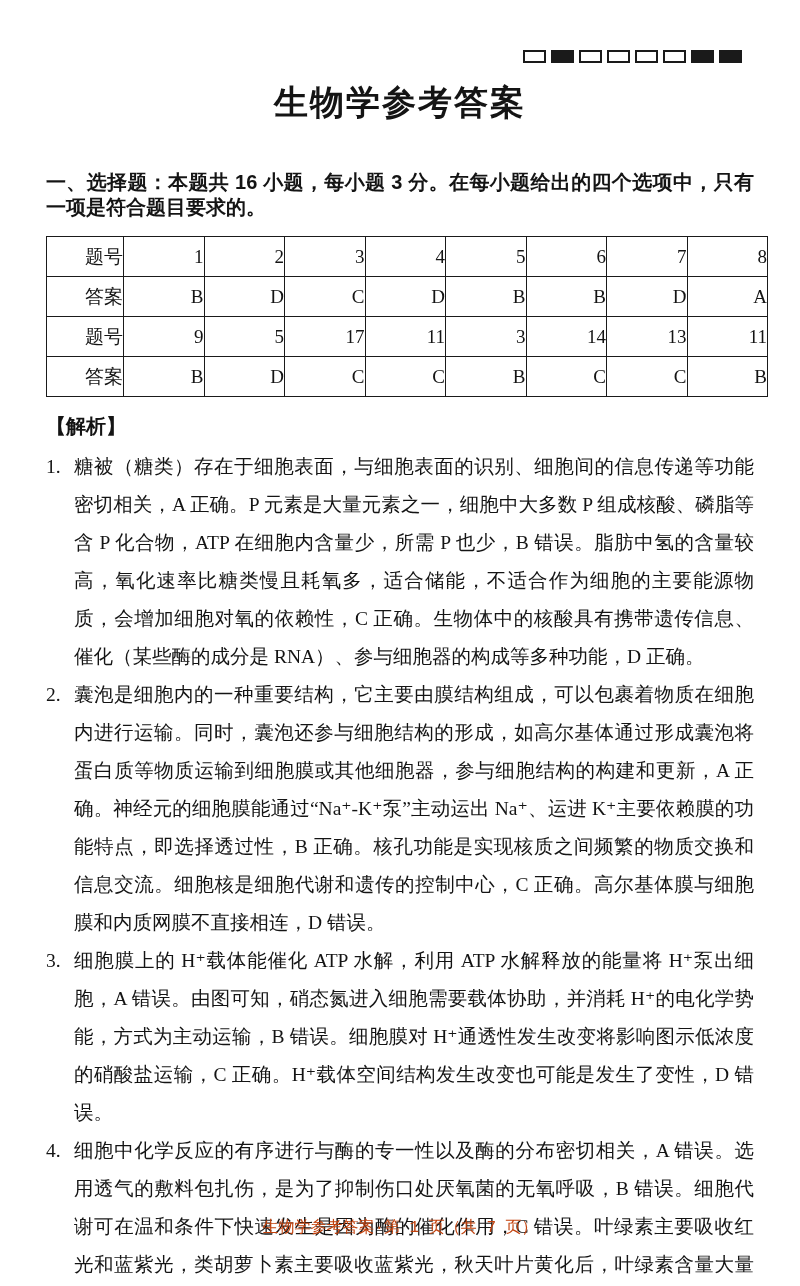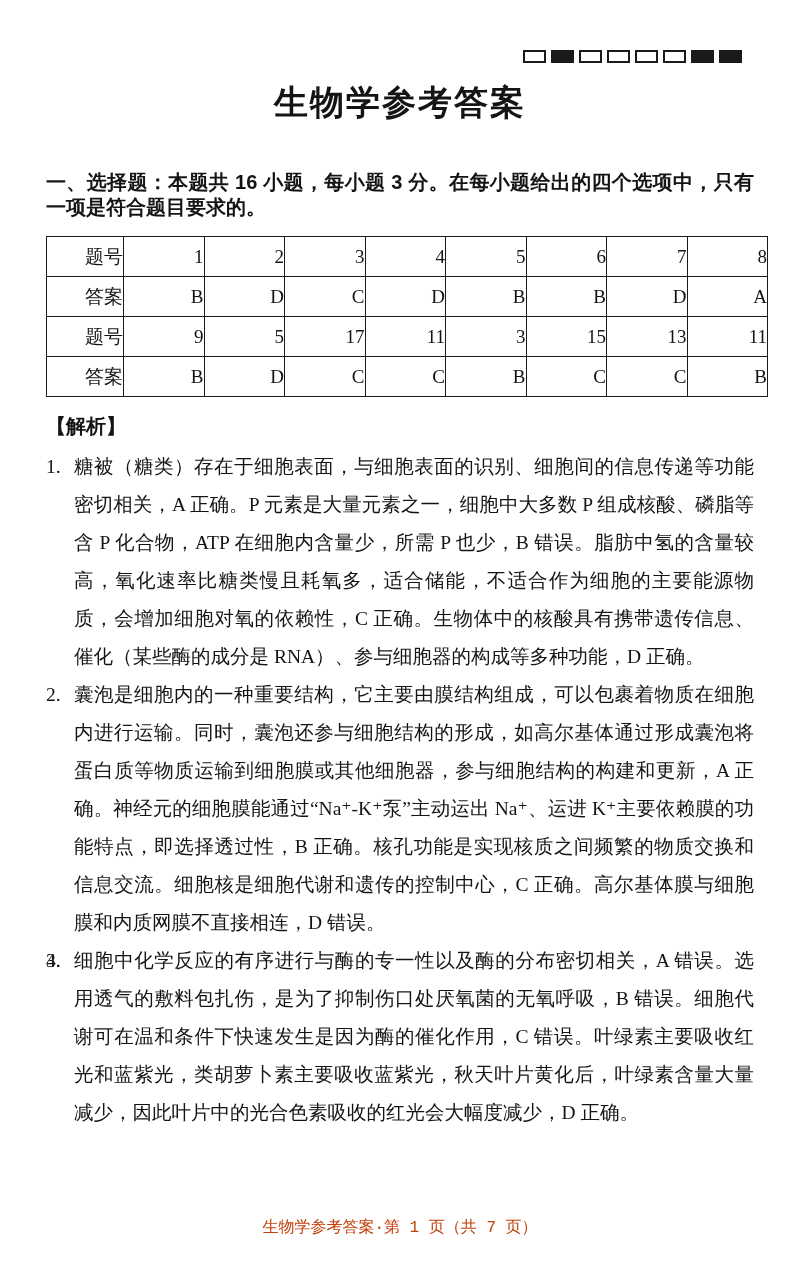--- a/index.html
+++ b/index.html
@@ -148,21 +148,21 @@
           <td>D</td>
           <td>A</td>
         </tr>
         <tr>
           <th>题号</th>
           <td>9</td>
           <td>5</td>
           <td>17</td>
           <td>11</td>
           <td>3</td>
-          <td>15</td>
+          <td>14</td>
           <td>13</td>
           <td>11</td>
         </tr>
         <tr>
           <th>答案</th>
           <td>B</td>
           <td>D</td>
           <td>C</td>
           <td>C</td>
           <td>B</td>
@@ -171,19 +171,19 @@
           <td>B</td>
         </tr>
       </tbody>
   </table>
 
   <div class="analysis-label">【解析】</div>
 
   <div class="analysis-list">
       <p class="analysis-item"><span class="item-number">1.</span><span class="item-text">糖被（糖类）存在于细胞表面，与细胞表面的识别、细胞间的信息传递等功能密切相关，A 正确。P 元素是大量元素之一，细胞中大多数 P 组成核酸、磷脂等含 P 化合物，ATP 在细胞内含量少，所需 P 也少，B 错误。脂肪中氢的含量较高，氧化速率比糖类慢且耗氧多，适合储能，不适合作为细胞的主要能源物质，会增加细胞对氧的依赖性，C 正确。生物体中的核酸具有携带遗传信息、催化（某些酶的成分是 RNA）、参与细胞器的构成等多种功能，D 正确。</span></p>
       <p class="analysis-item"><span class="item-number">2.</span><span class="item-text">囊泡是细胞内的一种重要结构，它主要由膜结构组成，可以包裹着物质在细胞内进行运输。同时，囊泡还参与细胞结构的形成，如高尔基体通过形成囊泡将蛋白质等物质运输到细胞膜或其他细胞器，参与细胞结构的构建和更新，A 正确。神经元的细胞膜能通过“Na⁺-K⁺泵”主动运出 Na⁺、运进 K⁺主要依赖膜的功能特点，即选择透过性，B 正确。核孔功能是实现核质之间频繁的物质交换和信息交流。细胞核是细胞代谢和遗传的控制中心，C 正确。高尔基体膜与细胞膜和内质网膜不直接相连，D 错误。</span></p>
-      <p class="analysis-item"><span class="item-number">3.</span></p>
+      <p class="analysis-item"><span class="item-number">3.</span><span class="item-text">细胞膜上的 H⁺载体能催化 ATP 水解，利用 ATP 水解释放的能量将 H⁺泵出细胞，A 错误。由图可知，硝态氮进入细胞需要载体协助，并消耗 H⁺的电化学势能，方式为主动运输，B 错误。细胞膜对 H⁺通透性发生改变将影响图示低浓度的硝酸盐运输，C 正确。H⁺载体空间结构发生改变也可能是发生了变性，D 错误。</span></p>
       <p class="analysis-item"><span class="item-number">4.</span><span class="item-text">细胞中化学反应的有序进行与酶的专一性以及酶的分布密切相关，A 错误。选用透气的敷料包扎伤，是为了抑制伤口处厌氧菌的无氧呼吸，B 错误。细胞代谢可在温和条件下快速发生是因为酶的催化作用，C 错误。叶绿素主要吸收红光和蓝紫光，类胡萝卜素主要吸收蓝紫光，秋天叶片黄化后，叶绿素含量大量减少，因此叶片中的光合色素吸收的红光会大幅度减少，D 正确。</span></p>
     </div>
 
   <div class="footer">生物学参考答案·第 1 页（共 7 页）</div>
 
 </div>
 
 </body></html>

